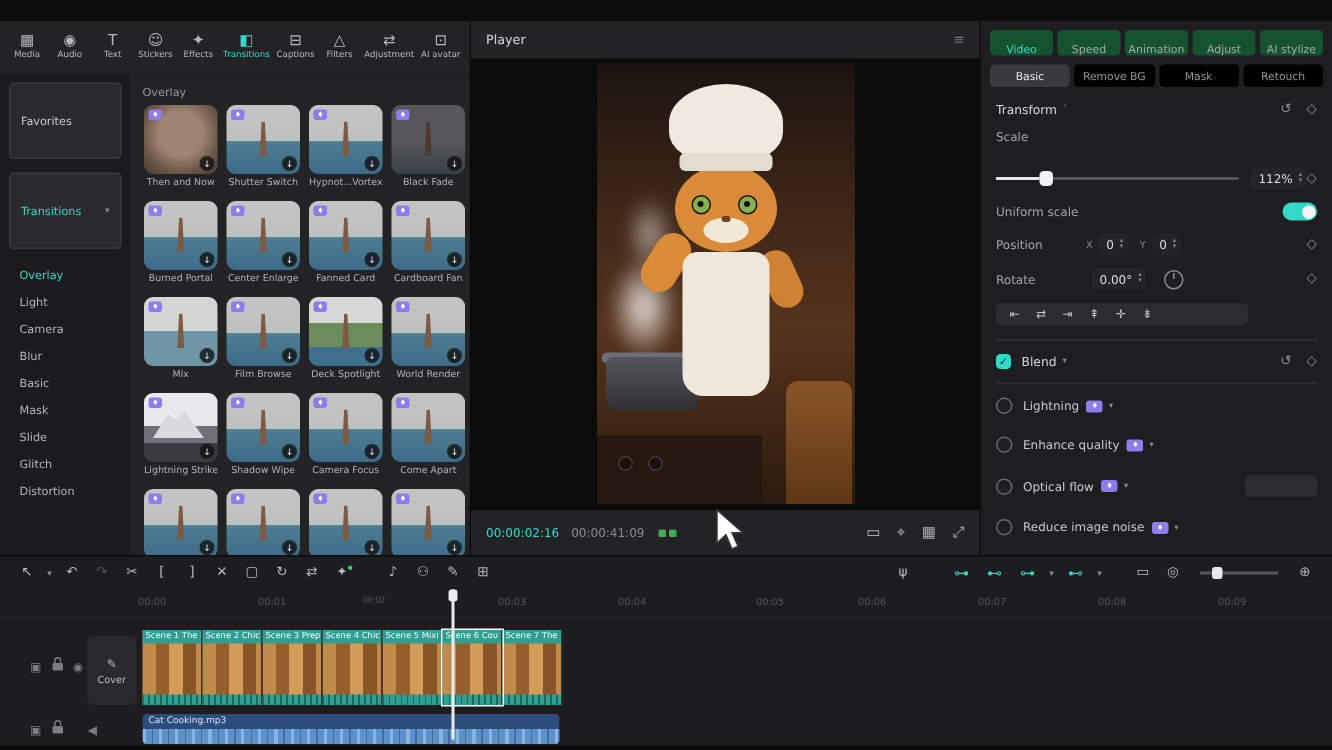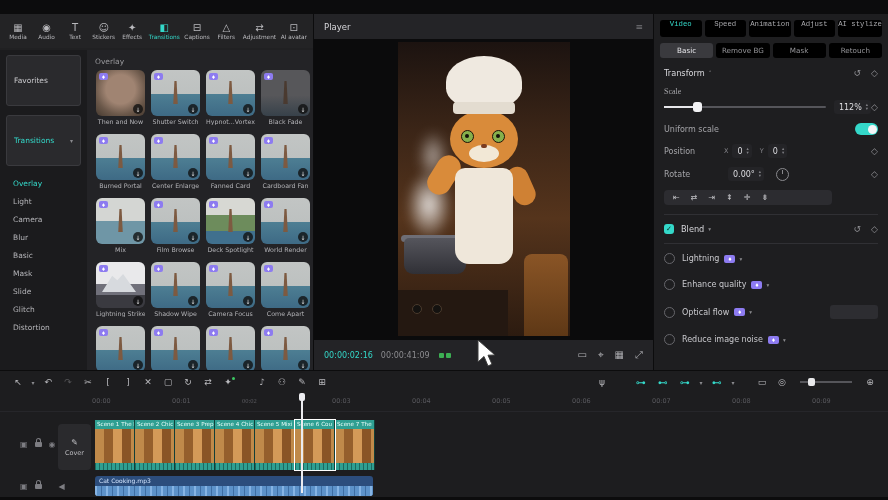--- a/index.html
+++ b/index.html
@@ -67,21 +67,21 @@
   #player-footer{position:absolute;left:0;right:0;bottom:0;height:30px;background:#232326;display:flex;align-items:center;padding:0 10px;}
   .tc-cur{font-size:8px;color:#34d8c9;}
   .tc-dur{font-size:8px;color:#8b8b8f;margin-left:8px;}
   .gind{display:flex;gap:2px;margin-left:9px;}
   .gind span{width:5px;height:5px;background:#3cae53;border-radius:1px;}
   .pf-icons{margin-left:auto;display:flex;gap:11px;color:#aeaeb2;font-size:10px;}
   #cursor{position:absolute;left:476px;top:339px;z-index:40;}
   
   #panel-right{left:654px;top:14px;width:234px;height:356px;background:#1e1e20;}
   #tabs{display:flex;gap:3px;padding:6px 6px 4px 6px;}
-  .tab{flex:1;height:17px;background:#000000;border-radius:3px;display:flex;align-items:flex-start;justify-content:center;font-size:7.3px;color:#a8a8ac;cursor:pointer;white-space:nowrap;font-family:Liberation Mono, monospace;}
+  .tab{flex:1;height:17px;background:#14532d;border-radius:3px;display:flex;align-items:flex-end;justify-content:center;font-size:7.3px;color:#a8a8ac;cursor:pointer;white-space:nowrap;}
   .tab[data-active="true"]{color:#34d8c9;}
   #subtabs{display:flex;gap:3px;padding:2px 6px;}
   .subtab{flex:1;height:15px;background:#000000;border-radius:3px;display:flex;align-items:center;justify-content:center;font-size:7.2px;color:#96969a;cursor:pointer;}
   .subtab[data-active="true"]{background:#3a3a3e;color:#e8e8ec;}
   #insp{padding:8px 10px 0 10px;font-size:8px;color:#c9c9cd;}
   .irow{display:flex;align-items:center;margin-bottom:9px;}
   .insp-title{font-size:8.2px;color:#d6d6da;}
   .tiny-caret{font-size:5.5px;color:#8a8a8e;margin-left:4px;}
   .iright{margin-left:auto;display:flex;gap:10px;color:#8f8f93;font-size:9px;}
   .lbl{color:#a5a5a9;}
@@ -498,21 +498,21 @@
     </div>
     <div id="insp">
       <div class="irow">
         <span class="insp-title">Transform</span>
         <span class="tiny-caret">˄</span>
         <span class="iright">
           <span>↺</span>
           <span>◇</span>
         </span>
       </div>
-      <div class="irow" style="margin-bottom:4px;font-family:Liberation Serif, serif;">
+      <div class="irow" style="margin-bottom:16px;">
         <span class="lbl">Scale</span>
       </div>
       <div class="irow">
         <span class="slider">
             <span class="fill"></span>
             <span class="hndl"></span>
           </span>
         <span class="vbox">
           <span>112%</span>
           <span class="stp">
@@ -652,21 +652,21 @@
         <span class="rl" style="left: 92px;">00:00</span>
 
         <span class="rl" style="left: 172px;">00:01</span>
 
         <span class="rl" style="left: 242px; font-family: Liberation Serif, serif;">00:02</span>
 
         <span class="rl" style="left: 332px;">00:03</span>
 
         <span class="rl" style="left: 412px;">00:04</span>
 
-        <span class="rl" style="left: 492px;">00:05</span>
+        <span class="rl" style="left: 504px;">00:05</span>
 
         <span class="rl" style="left: 572px;">00:06</span>
 
         <span class="rl" style="left: 652px;">00:07</span>
 
         <span class="rl" style="left: 732px;">00:08</span>
 
         <span class="rl" style="left: 812px;">00:09</span>
 
     </div>

